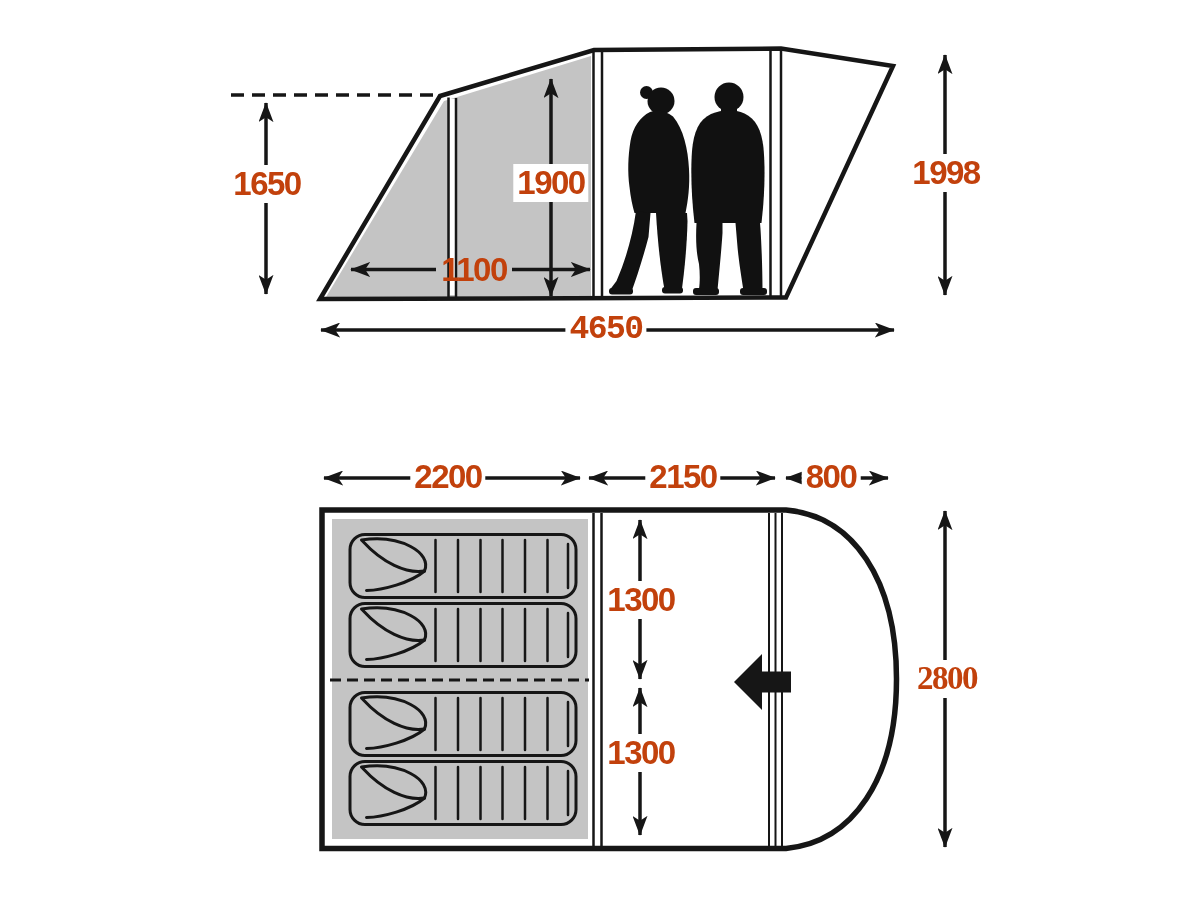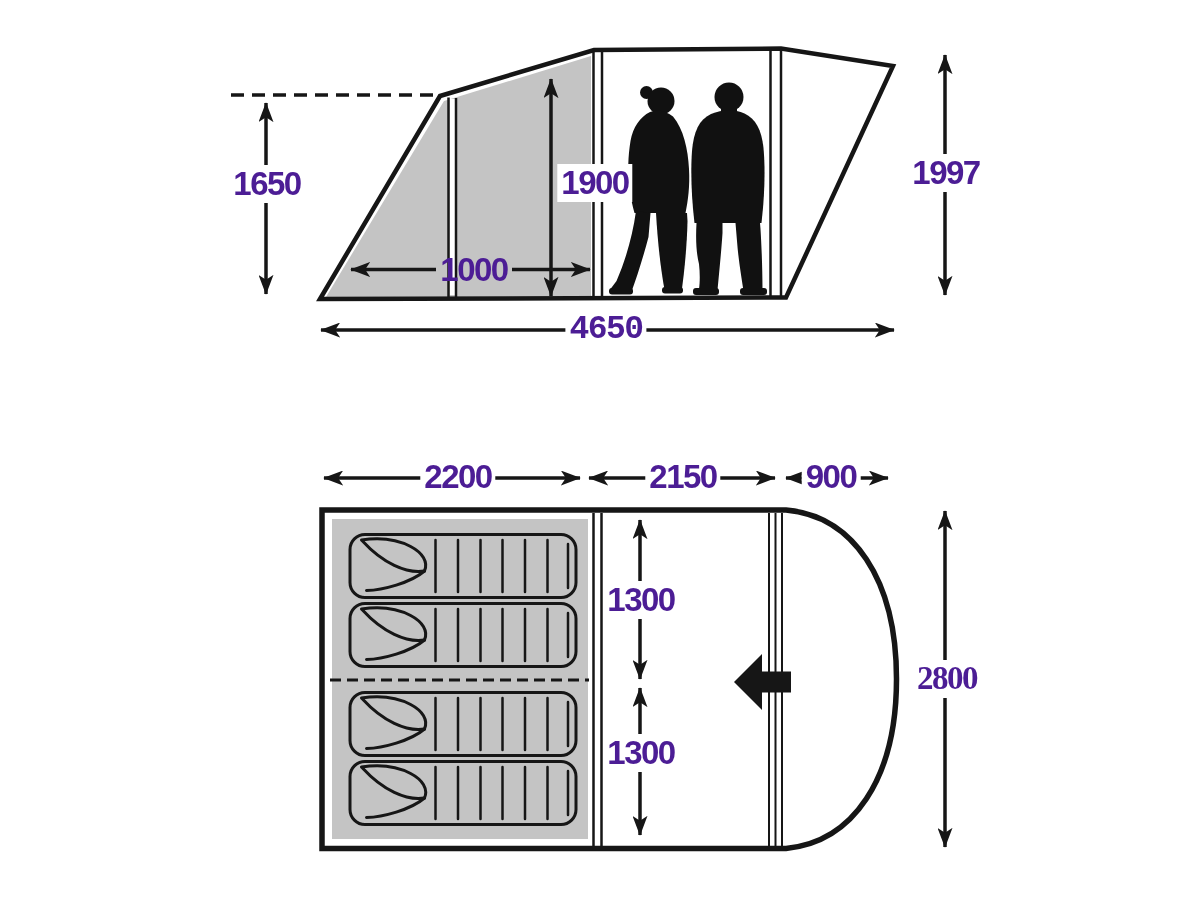--- a/index.html
+++ b/index.html
@@ -12,21 +12,21 @@
   }
   #diagram-svg{position:absolute;left:0;top:0;}
   .dim-label{
     position:absolute;
     transform:translate(-50%,-50%);
     font-family:"Liberation Sans", sans-serif;
     font-weight:700;
     font-size:33px;
     line-height:1;
     letter-spacing:-1.5px;
-    color:#4c1d95;
+    color:#c2410c;
     background:#ffffff;
     padding:2px 4px 3px 4px;
     white-space:nowrap;
   }
   .dim-label.on-shade{background:transparent;}
 </style>
 </head>
 <body>
 
 <div id="canvas">
@@ -134,24 +134,24 @@
         <line x1="589" y1="478" x2="775" y2="478" marker-start="url(#ah)" marker-end="url(#ah)"></line>
         <line x1="786" y1="478" x2="888" y2="478" marker-start="url(#ah)" marker-end="url(#ah)"></line>
         <line x1="640" y1="520" x2="640" y2="679" marker-start="url(#ah)" marker-end="url(#ah)"></line>
         <line x1="640" y1="688" x2="640" y2="835" marker-start="url(#ah)" marker-end="url(#ah)"></line>
         <line x1="945" y1="511" x2="945" y2="847" marker-start="url(#ah)" marker-end="url(#ah)"></line>
       </g>
     </g>
   </svg>
 
   <div class="dim-label" style="left:267px;top:184px;">1650</div>
-  <div class="dim-label" style="left:551px;top:183px;margin-left:44px;">1900</div>
-  <div class="dim-label on-shade" style="left:474px;top:270px;">1000</div>
+  <div class="dim-label" style="left:551px;top:183px;">1900</div>
+  <div class="dim-label on-shade" style="left:474px;top:270px;">1100</div>
   <div class="dim-label" style="left:606px;top:330px;font-family:Liberation Mono, monospace;">4650</div>
-  <div class="dim-label" style="left:946px;top:173px;">1997</div>
+  <div class="dim-label" style="left:946px;top:173px;">1998</div>
 
-  <div class="dim-label" style="left:458px;top:477px;">2200</div>
+  <div class="dim-label" style="left:448px;top:477px;">2200</div>
   <div class="dim-label" style="left:683px;top:477px;">2150</div>
-  <div class="dim-label" style="left:831px;top:477px;">900</div>
+  <div class="dim-label" style="left:831px;top:477px;">800</div>
   <div class="dim-label" style="left:641px;top:600px;">1300</div>
   <div class="dim-label" style="left:641px;top:753px;">1300</div>
   <div class="dim-label" style="left:947px;top:679px;font-family:Liberation Serif, serif;">2800</div>
 </div>
 
 </body></html>

